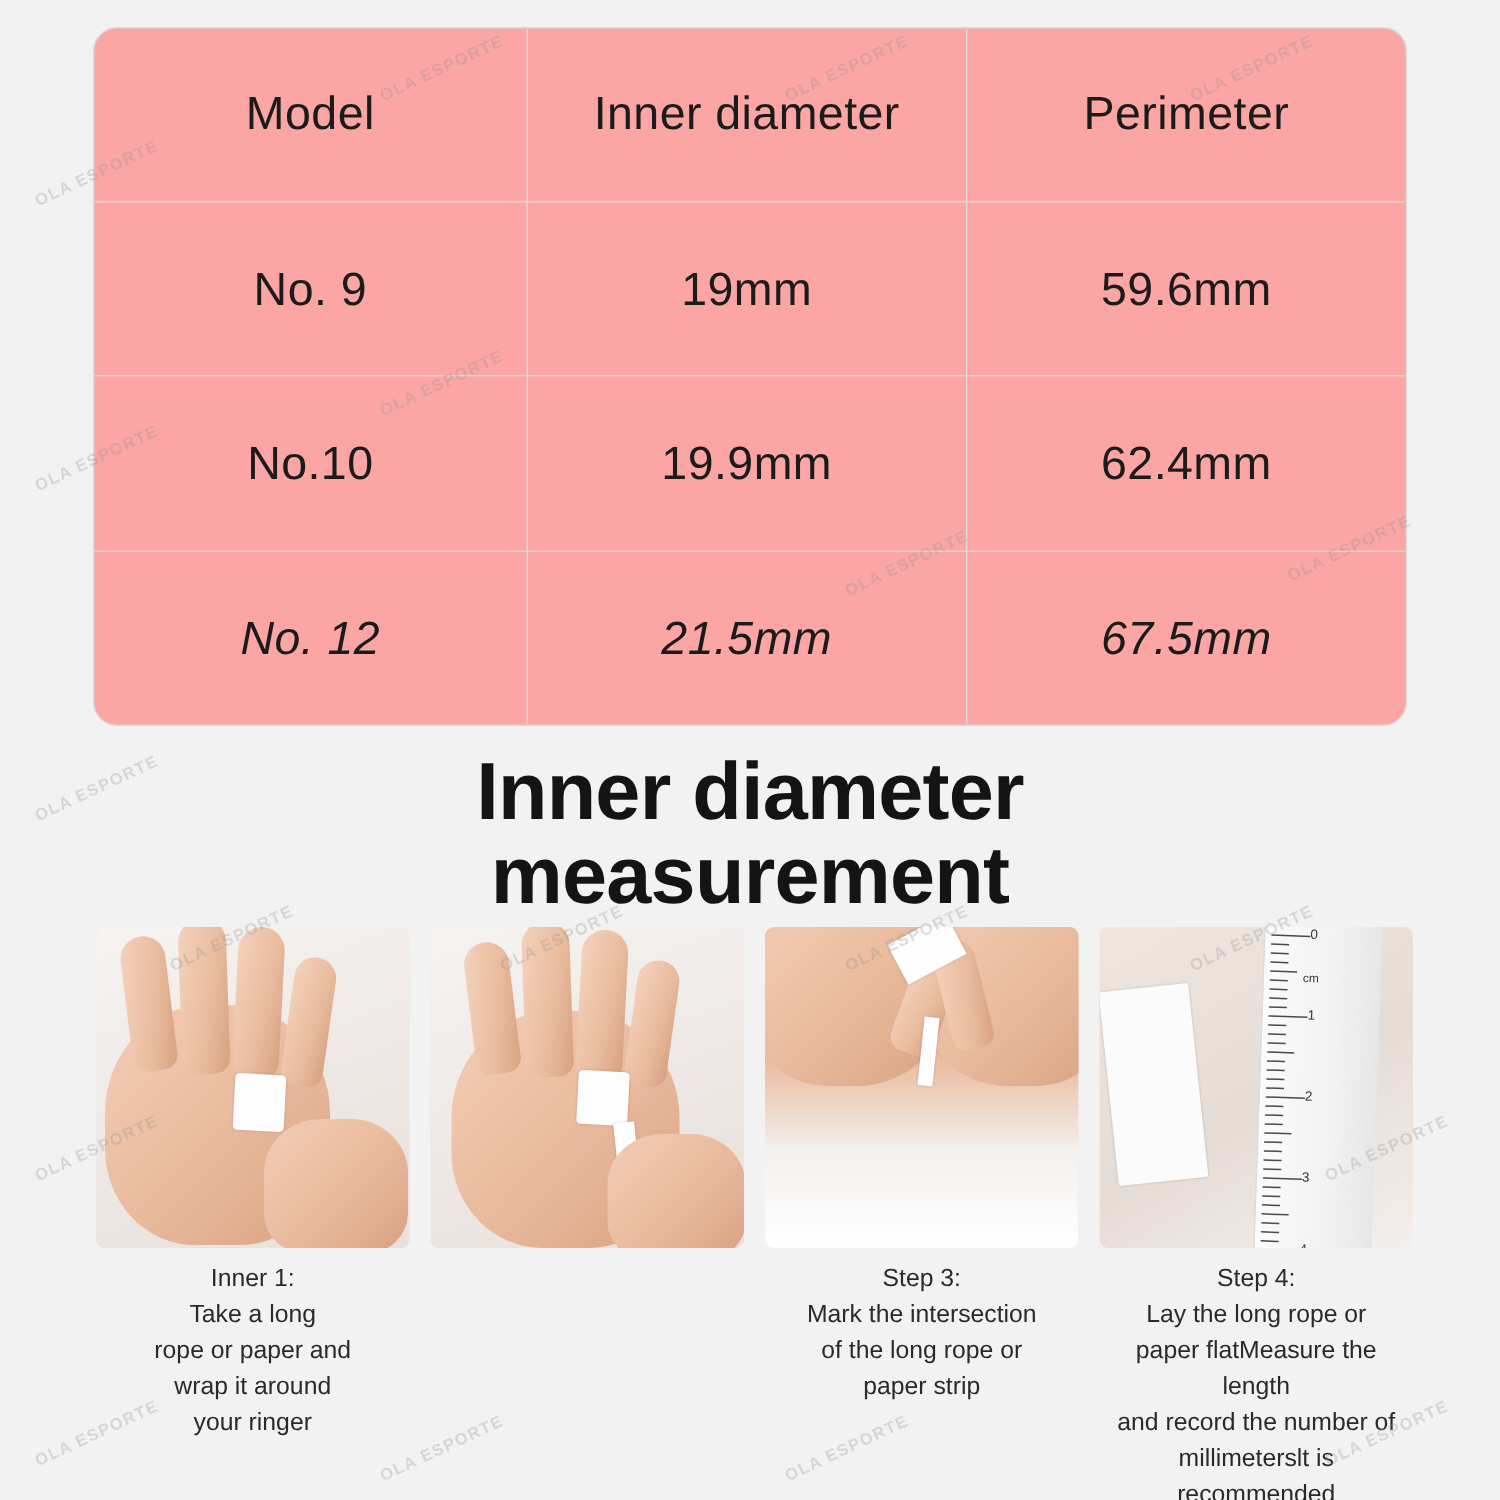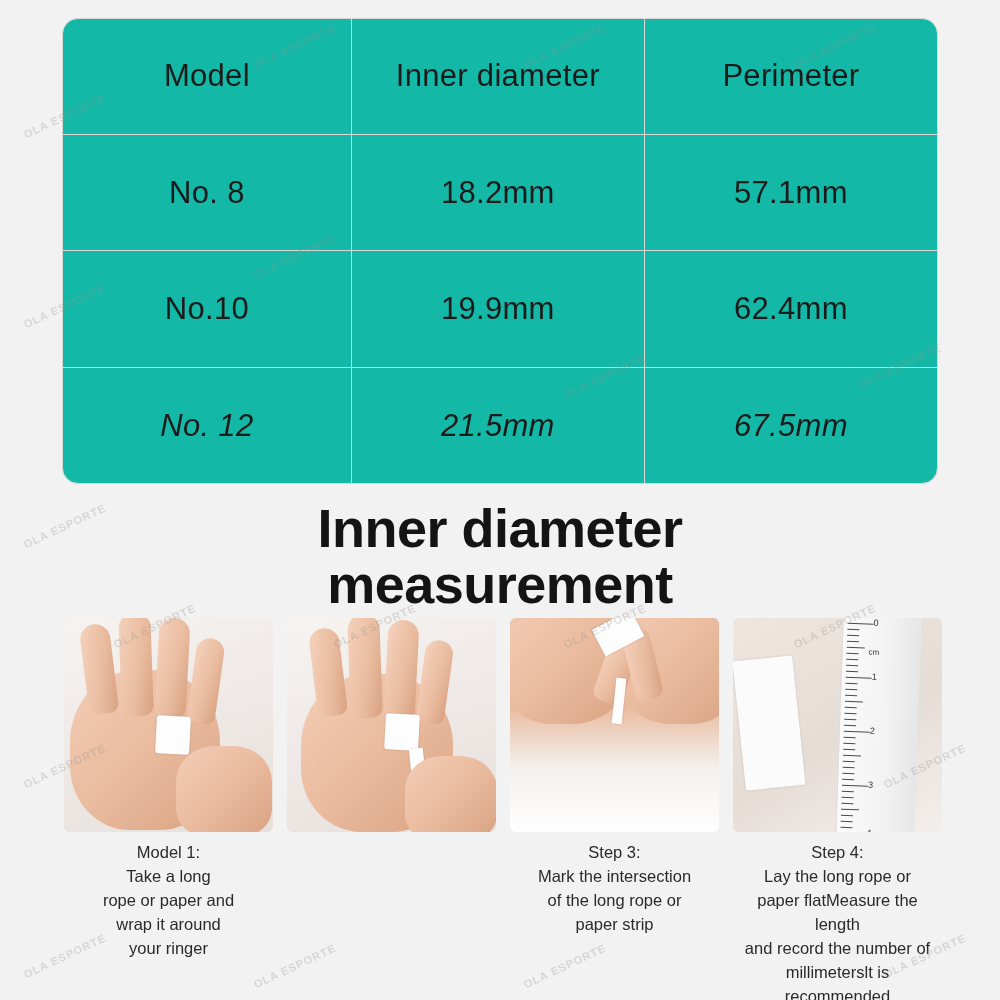--- a/index.html
+++ b/index.html
@@ -33,21 +33,21 @@
     font-weight: bold;
   }
 
   
   .table-wrap {
     position: absolute;
     left: 62px;
     top: 18px;
     width: 876px;
     height: 466px;
-    background: #14b8a6;
+    background: #fca5a5;
     border: 1px solid #d8d8d8;
     border-radius: 16px;
     box-sizing: border-box;
     overflow: hidden;
     z-index: 2;
   }
   table.size-table {
     width: 100%;
     height: 100%;
     border-collapse: collapse;
@@ -191,23 +191,23 @@
 
 <div class="table-wrap">
   <table class="size-table">
     <tbody>
         <tr class="head">
       <td class="c0">Model</td>
       <td class="c1">Inner diameter</td>
       <td class="c2">Perimeter</td>
     </tr>
     <tr>
-      <td class="c0">No. 8</td>
-      <td class="c1">18.2mm</td>
-      <td class="c2">57.1mm</td>
+      <td class="c0">No. 9</td>
+      <td class="c1">19mm</td>
+      <td class="c2">59.6mm</td>
     </tr>
     <tr>
       <td class="c0">No.10</td>
       <td class="c1">19.9mm</td>
       <td class="c2">62.4mm</td>
     </tr>
     <tr>
       <td class="c0">No. 12</td>
       <td class="c1">21.5mm</td>
       <td class="c2">67.5mm</td>
@@ -229,21 +229,21 @@
       <div class="hand" style="left:6px; top:52px; width:150px; height:160px;"></div>
       <div class="finger" style="left:20px; top:6px; width:30px; height:90px; transform:rotate(-7deg);"></div>
       <div class="finger" style="left:56px; top:-6px; width:32px; height:104px; transform:rotate(-2deg);"></div>
       <div class="finger" style="left:93px; top:0px; width:31px; height:100px; transform:rotate(3deg);"></div>
       <div class="finger" style="left:128px; top:20px; width:28px; height:86px; transform:rotate(8deg);"></div>
       <div class="ring-strip" style="left:92px; top:98px; width:34px; height:38px; border-radius:3px; transform:rotate(3deg);"></div>
       <div class="ring-strip" style="left:132px; top:150px; width:16px; height:60px; transform:rotate(-12deg);"></div>
       <div class="hand" style="left:112px; top:128px; width:96px; height:90px; border-radius:40% 40% 30% 30%;"></div>
     </div>
     <div class="step-caption">
-      <div>Model 1:</div>
+      <div>Inner 1:</div>
       <div style="white-space:pre-line">Take a long
 rope or paper and
 wrap it around
 your ringer</div>
     </div>
   </div>
 
   <div class="step">
     <div class="step-photo">
       <div class="bg-pale"></div>

